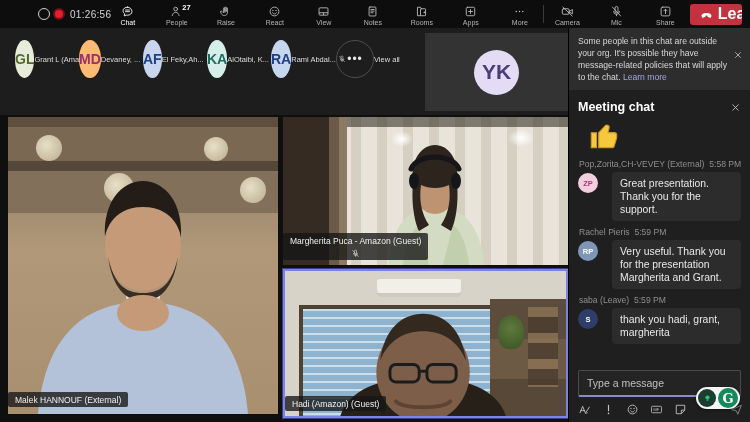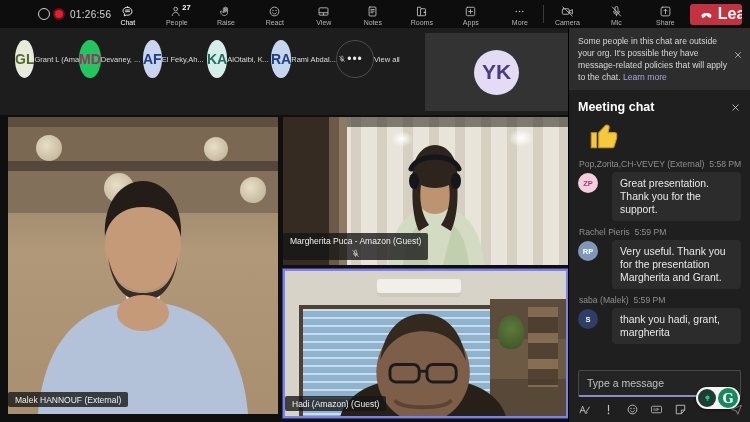--- a/index.html
+++ b/index.html
@@ -380,21 +380,21 @@
     <div class="roster">
 
       <div class="ros-item" style="left:15px">
         <div class="ros-av" style="background-color: rgb(231, 236, 218); color: rgb(85, 102, 47);">GL</div>
         <div class="ros-name">
             <span>Grant L (Amazo...</span>
           </div>
       </div>
 
       <div class="ros-item" style="left:79px">
-        <div class="ros-av" style="background-color: #22c55e; color: rgb(159, 47, 100);">MD</div>
+        <div class="ros-av" style="background-color: #fdba74; color: rgb(159, 47, 100);">MD</div>
         <div class="ros-name">
             <span>Devaney, ...</span>
           <svg>
               <use href="#i-micoff"></use>
             </svg>
           </div>
       </div>
 
       <div class="ros-item" style="left:143px">
         <div class="ros-av" style="background-color: rgb(201, 213, 238); color: rgb(31, 63, 138);">AF</div>
@@ -537,21 +537,21 @@
         <div class="m-av" style="background-color: rgb(242, 206, 222); color: rgb(171, 58, 112);">ZP</div>
         <div class="bubble">Great presentation. Thank you for the support.</div>
       </div>
 
       <div class="meta"><span>Rachel Pieris</span>&nbsp; <span>5:59 PM</span></div>
       <div class="mrow">
         <div class="m-av" style="background-color: rgb(126, 150, 184); color: rgb(255, 255, 255);">RP</div>
         <div class="bubble">Very useful. Thank you for the presentation Margherita and Grant.</div>
       </div>
 
-      <div class="meta"><span>saba (Malek)</span>&nbsp; <span>5:59 PM</span></div>
+      <div class="meta"><span>saba (Leave)</span>&nbsp; <span>5:59 PM</span></div>
       <div class="mrow">
         <div class="m-av" style="background-color: rgb(45, 63, 104); color: rgb(255, 255, 255);">S</div>
         <div class="bubble">thank you hadi, grant, margherita</div>
       </div>
     </div>
 
     <div class="compose">
       <input type="text" placeholder="Type a message" style="">
       <div class="cicons">
         <svg>

